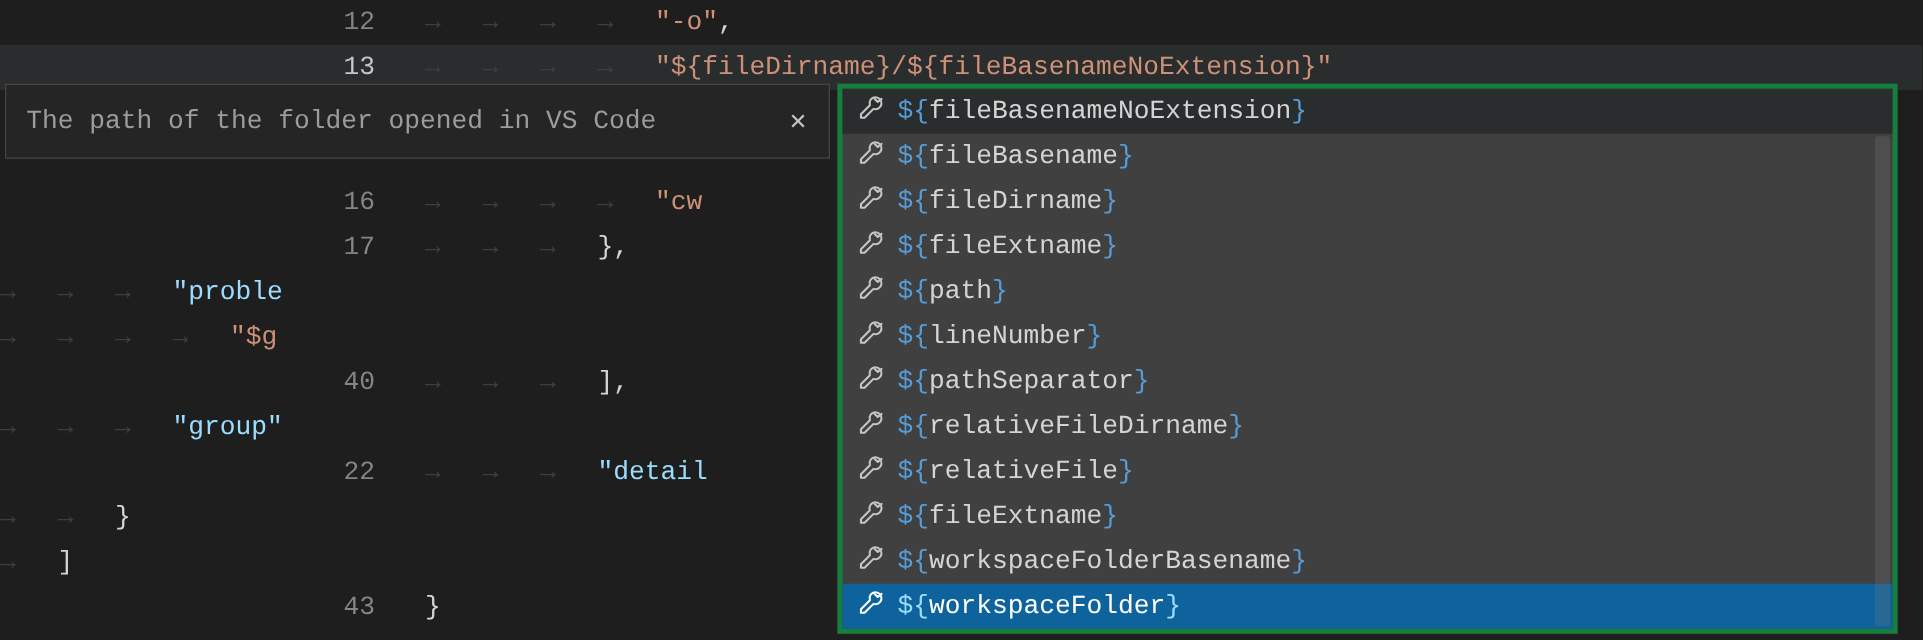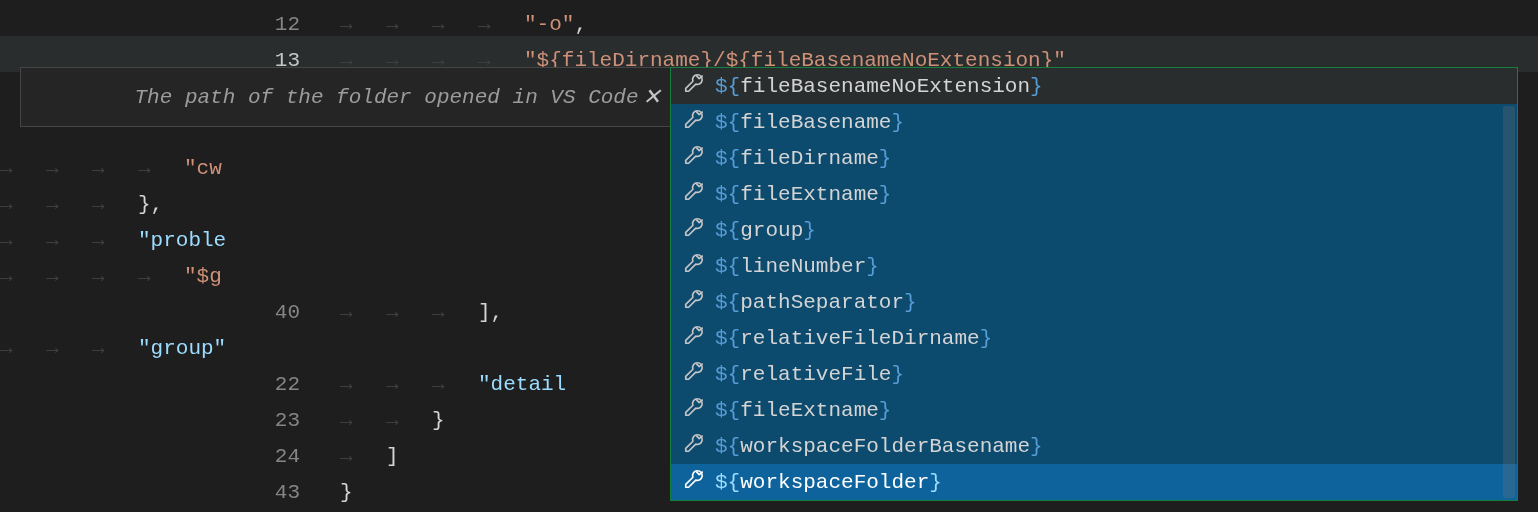--- a/index.html
+++ b/index.html
@@ -18,21 +18,21 @@
     height: 100%;
   }
   .lines {
     position: absolute;
     left: 0;
     top: 0;
     width: 100%;
   }
   .line {
     display: flex;
-    align-items: flex-end;
+    align-items: center;
     height: 36px;
     white-space: pre;
   }
   .line.current { background: #2a2d2e; }
   .gutter {
     width: 340px;
     text-align: right;
     padding-right: 40px;
     color: #858585;
     font-size: 21px;
@@ -45,51 +45,50 @@
     align-items: center;
   }
   .ws { color: #3e3e3e; }
   .arrow { display:inline-block; width: 46px; text-align:left; }
   .str { color: #ce9178; }
   .punct { color: #d4d4d4; }
   .key { color: #9cdcfe; }
 
   .tooltip {
     position: absolute;
-    left: 20px;
+    left: 4px;
     top: 67px;
     width: 660px;
     height: 60px;
     background: #252526;
     border: 1px solid #454545;
     display: flex;
     align-items: center;
-    justify-content: flex-end;
+    justify-content: space-between;
     padding: 0 14px 0 16px;
     z-index: 10;
-    font-style: italic;
   }
   .tooltip-text {
     color: #9c9c9c;
     font-size: 21px;
   }
   .tooltip-close {
     color: #c5c5c5;
     font-size: 22px;
     cursor: pointer;
     padding: 4px;
   }
 
   .suggest {
     position: absolute;
     left: 670px;
     top: 67px;
     width: 848px;
-    background: #0c4a6e;
-    border: 1px solid #15803d;
+    background: #404040;
+    border: 4px solid #15803d;
     z-index: 20;
   }
   .srow {
     display: flex;
     align-items: center;
     height: 36px;
     padding-left: 12px;
     gap: 10px;
     cursor: pointer;
   }
@@ -120,29 +119,29 @@
 </head>
 <body>
 
 <div class="editor">
 
   <div class="lines">
       <div class="line"><div class="gutter">12</div><div class="code"><span class="ws arrow">→</span><span class="ws arrow">→</span><span class="ws arrow">→</span><span class="ws arrow">→</span><span class="str">"-o"</span><span class="punct">,</span></div></div>
       <div class="line current"><div class="gutter">13</div><div class="code"><span class="ws arrow">→</span><span class="ws arrow">→</span><span class="ws arrow">→</span><span class="ws arrow">→</span><span class="str">"${fileDirname}/${fileBasenameNoExtension}"</span></div></div>
       <div class="line"><div class="gutter"></div><div class="code"></div></div>
       <div class="line"><div class="gutter"></div><div class="code"></div></div>
-      <div class="line"><div class="code"><span class="ws arrow">→</span><span class="ws arrow">→</span><span class="ws arrow">→</span><span class="ws arrow">→</span><span class="str">"cw</span></div></div>
-      <div class="line"><div class="code"><span class="ws arrow">→</span><span class="ws arrow">→</span><span class="ws arrow">→</span><span class="punct">},</span></div></div>
+      <div class="line"><div class="gutter">16</div><div class="code"><span class="ws arrow">→</span><span class="ws arrow">→</span><span class="ws arrow">→</span><span class="ws arrow">→</span><span class="str">"cw</span></div></div>
+      <div class="line"><div class="gutter">17</div><div class="code"><span class="ws arrow">→</span><span class="ws arrow">→</span><span class="ws arrow">→</span><span class="punct">},</span></div></div>
       <div class="line"><div class="code"><span class="ws arrow">→</span><span class="ws arrow">→</span><span class="ws arrow">→</span><span class="key">"proble</span></div></div>
       <div class="line"><div class="code"><span class="ws arrow">→</span><span class="ws arrow">→</span><span class="ws arrow">→</span><span class="ws arrow">→</span><span class="str">"$g</span></div></div>
       <div class="line"><div class="gutter">40</div><div class="code"><span class="ws arrow">→</span><span class="ws arrow">→</span><span class="ws arrow">→</span><span class="punct">],</span></div></div>
       <div class="line"><div class="code"><span class="ws arrow">→</span><span class="ws arrow">→</span><span class="ws arrow">→</span><span class="key">"group"</span></div></div>
       <div class="line"><div class="gutter">22</div><div class="code"><span class="ws arrow">→</span><span class="ws arrow">→</span><span class="ws arrow">→</span><span class="key">"detail</span></div></div>
-      <div class="line"><div class="gutter">23</div><div class="code"><span class="ws arrow">→</span><span class="ws arrow">→</span><span class="punct">}</span></div></div>
-      <div class="line"><div class="gutter">24</div><div class="code"><span class="ws arrow">→</span><span class="punct">]</span></div></div>
+      <div class="line"><div class="code"><span class="ws arrow">→</span><span class="ws arrow">→</span><span class="punct">}</span></div></div>
+      <div class="line"><div class="code"><span class="ws arrow">→</span><span class="punct">]</span></div></div>
       <div class="line"><div class="gutter">43</div><div class="code"><span class="punct">}</span></div></div>
     </div>
 
   <div class="tooltip">
     <span class="tooltip-text">The path of the folder opened in VS Code</span>
     <span class="tooltip-close">✕</span>
   </div>
 
   <div class="suggest">
     <div class="suggest-scroll"></div>
@@ -167,21 +166,21 @@
       <div class="srow">
         <span class="icon"><svg class="wrench" viewBox="0 0 16 16" fill="none" stroke="currentColor" stroke-width="1.2" stroke-linecap="round" stroke-linejoin="round">
             <path d="M10.5 2a3.5 3.5 0 0 0-3.3 4.7L2 11.9V14h2.1l5.2-5.2A3.5 3.5 0 1 0 10.5 2z M10 3l1.8 1.8L14 3"></path>
           </svg></span>
         <span class="lbl"><span class="dollar">$</span><span class="brace">{</span><span class="name">fileExtname</span><span class="brace">}</span></span>
       </div>
       <div class="srow">
         <span class="icon"><svg class="wrench" viewBox="0 0 16 16" fill="none" stroke="currentColor" stroke-width="1.2" stroke-linecap="round" stroke-linejoin="round">
             <path d="M10.5 2a3.5 3.5 0 0 0-3.3 4.7L2 11.9V14h2.1l5.2-5.2A3.5 3.5 0 1 0 10.5 2z M10 3l1.8 1.8L14 3"></path>
           </svg></span>
-        <span class="lbl"><span class="dollar">$</span><span class="brace">{</span><span class="name">group</span><span class="brace">}</span></span>
+        <span class="lbl"><span class="dollar">$</span><span class="brace">{</span><span class="name">path</span><span class="brace">}</span></span>
       </div>
       <div class="srow">
         <span class="icon"><svg class="wrench" viewBox="0 0 16 16" fill="none" stroke="currentColor" stroke-width="1.2" stroke-linecap="round" stroke-linejoin="round">
             <path d="M10.5 2a3.5 3.5 0 0 0-3.3 4.7L2 11.9V14h2.1l5.2-5.2A3.5 3.5 0 1 0 10.5 2z M10 3l1.8 1.8L14 3"></path>
           </svg></span>
         <span class="lbl"><span class="dollar">$</span><span class="brace">{</span><span class="name">lineNumber</span><span class="brace">}</span></span>
       </div>
       <div class="srow">
         <span class="icon"><svg class="wrench" viewBox="0 0 16 16" fill="none" stroke="currentColor" stroke-width="1.2" stroke-linecap="round" stroke-linejoin="round">
             <path d="M10.5 2a3.5 3.5 0 0 0-3.3 4.7L2 11.9V14h2.1l5.2-5.2A3.5 3.5 0 1 0 10.5 2z M10 3l1.8 1.8L14 3"></path>

